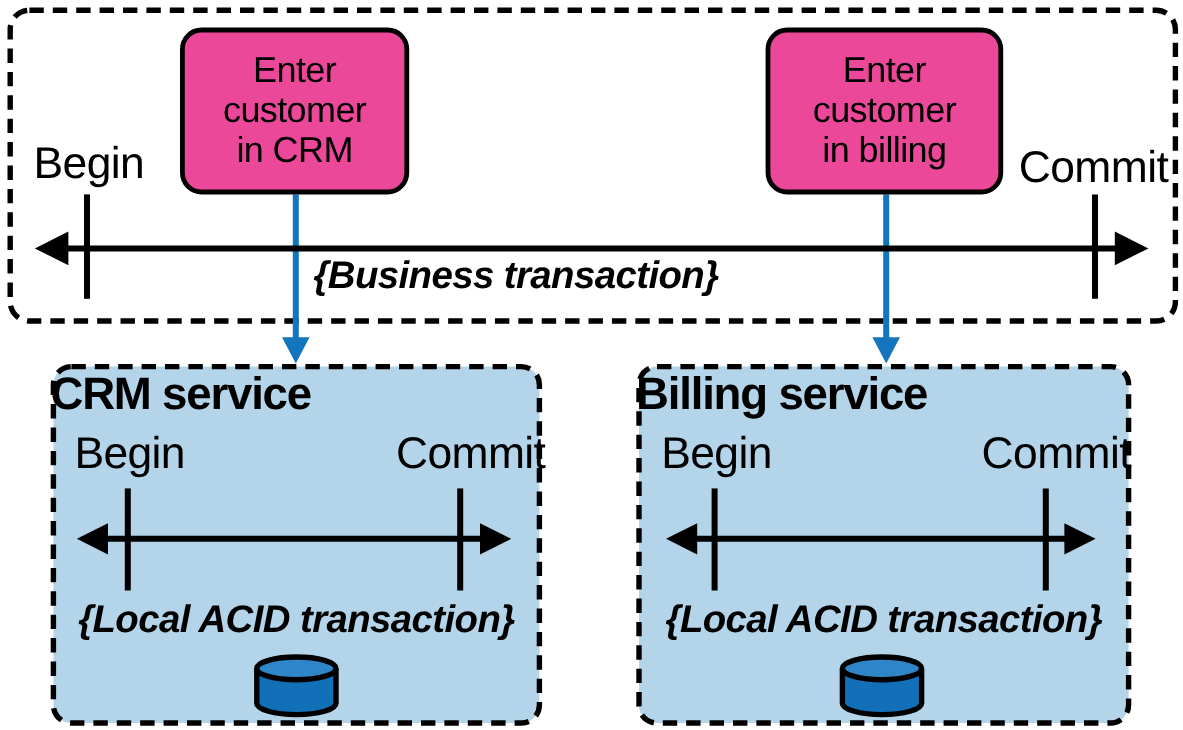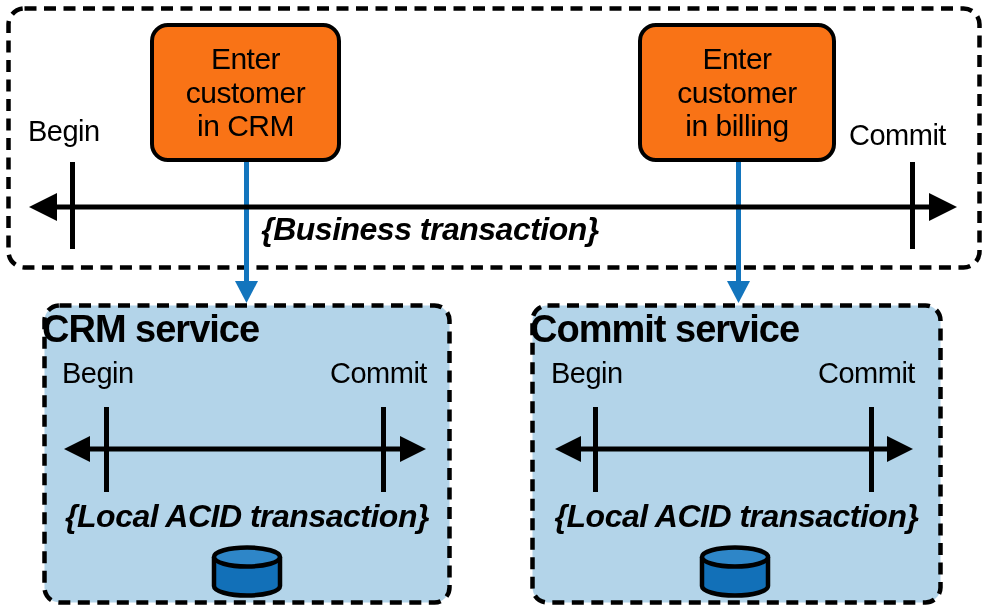--- a/index.html
+++ b/index.html
@@ -8,21 +8,21 @@
     width: 986px;
     height: 608px;
     background: #ffffff;
     font-family: "Liberation Sans", sans-serif;
     color: #000;
     overflow: hidden;
   }
   svg.layer { position: absolute; left: 0; top: 0; }
   .lbl {
     position: absolute;
-    font-size: 29px;
+    font-size: 37px;
     line-height: 1;
     letter-spacing: -0.5px;
     white-space: nowrap;
   }
   .title {
     position: absolute;
     font-size: 38px;
     font-weight: 700;
     line-height: 1;
     letter-spacing: -1px;
@@ -33,21 +33,21 @@
     font-size: 32px;
     font-weight: 700;
     font-style: italic;
     line-height: 1;
     text-align: center;
     letter-spacing: -0.5px;
     white-space: nowrap;
   }
   .step {
     position: absolute;
-    background: #f97316;
+    background: #ec4899;
     border: 4px solid #000;
     border-radius: 18px;
     display: flex;
     align-items: center;
     justify-content: center;
     text-align: center;
     font-size: 30px;
     line-height: 1.13;
     letter-spacing: -0.5px;
     white-space: pre-line;
@@ -117,18 +117,18 @@
 in CRM</div>
   <div class="step" style="left:638px; top:23px; width:198px; height:139px;">Enter
 customer
 in billing</div>
 
   <div class="title" style="left:42px; top:310px; width:410px;">CRM service</div>
   <div class="lbl" style="left:62px; top:359px;">Begin</div>
   <div class="lbl" style="left:330px; top:359px;">Commit</div>
   <div class="annot" style="left:42px; top:500px; width:410px;">{Local ACID transaction}</div>
 
-  <div class="title" style="left:530px; top:310px; width:413px;">Commit service</div>
+  <div class="title" style="left:530px; top:310px; width:413px;">Billing service</div>
   <div class="lbl" style="left:551px; top:359px;">Begin</div>
   <div class="lbl" style="left:818px; top:359px;">Commit</div>
   <div class="annot" style="left:530px; top:500px; width:413px;">{Local ACID transaction}</div>
 
 </div>
 
 </body></html>

